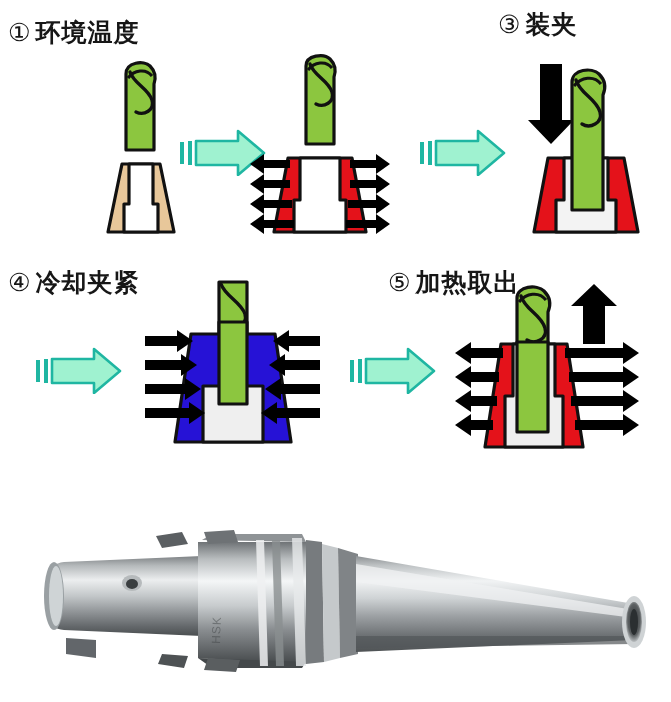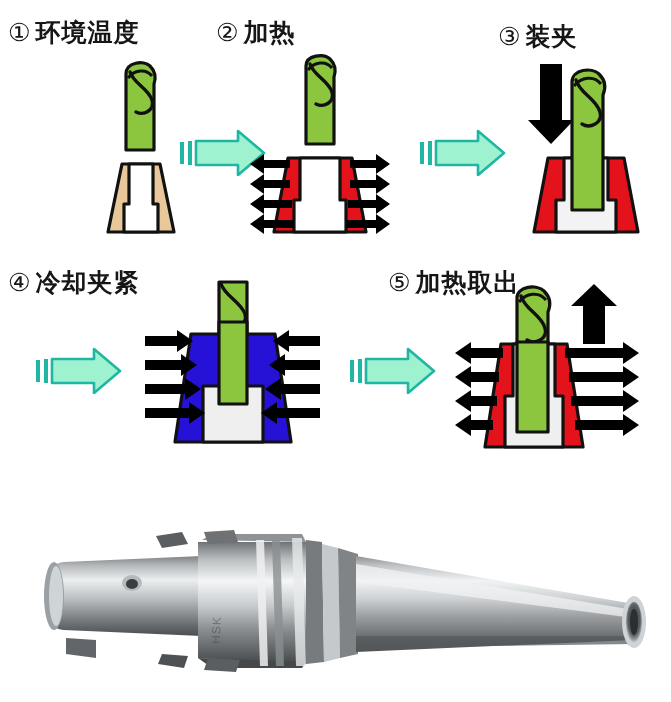--- a/index.html
+++ b/index.html
@@ -20,21 +20,21 @@
     white-space:nowrap;
     color:#161616;
   }
   .step-label .num{
     font-size:25px;
     margin-right:4px;
     font-weight:500;
   }
   #lbl1{left:8px;  top:16px;}
   #lbl2{left:216px;top:16px;}
-  #lbl3{left:498px;top:20px;}
+  #lbl3{left:498px;top:8px;font-family:Liberation Serif, serif;}
   #lbl4{left:8px;  top:266px;}
   #lbl5{left:358px;top:266px;margin-left:30px;}
 
   
   .scene{position:absolute;}
   .scene svg{display:block;overflow:visible;}
 
   #scene1{left:86px; top:52px;}
   #scene2{left:250px;top:52px;}
   #scene3{left:496px;top:52px;}
@@ -52,23 +52,20 @@
   #photo svg{display:block;}
   .cap{position:absolute;left:0;top:0;font-size:1px;color:transparent;}
 </style>
 </head>
 <body>
 
 <div class="stage">
 
   <div class="step-label" id="lbl1">
     <span class="num">①</span><span>环境温度</span>
-  </div>
-  <div class="step-label" id="lbl2">
-    <span class="num">②</span><span>加热</span>
   </div>
   <div class="step-label" id="lbl3">
     <span class="num">③</span><span>装夹</span>
   </div>
   <div class="step-label" id="lbl4">
     <span class="num">④</span><span>冷却夹紧</span>
   </div>
   <div class="step-label" id="lbl5">
     <span class="num">⑤</span><span>加热取出</span>
   </div>

